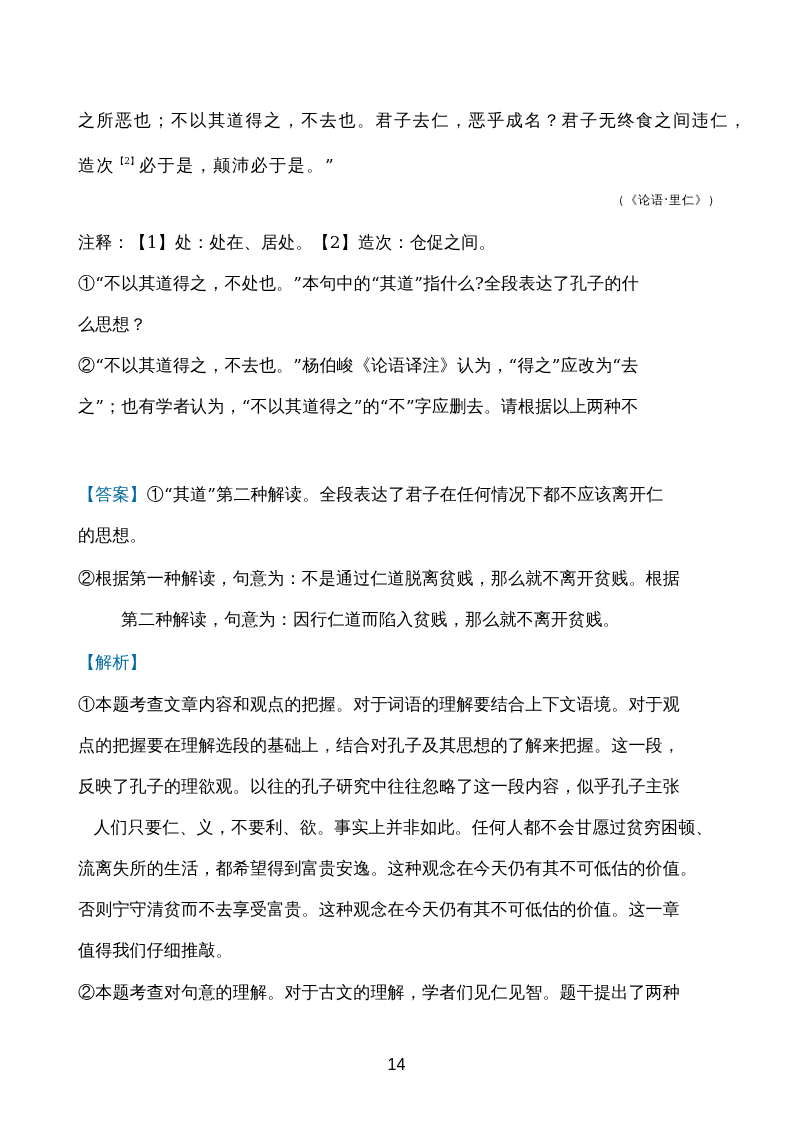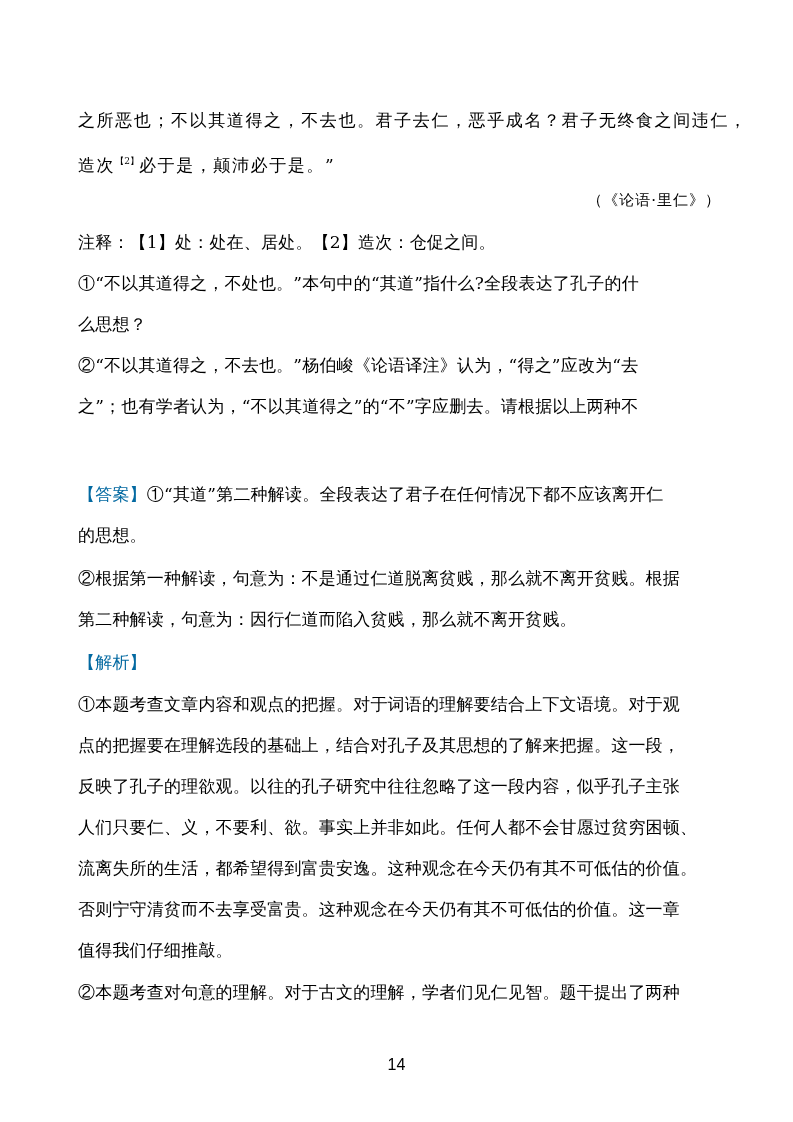--- a/index.html
+++ b/index.html
@@ -37,21 +37,21 @@
     }
     .sup {
       font-size: 9px;
       vertical-align: 7px;
       letter-spacing: 0;
     }
     .source {
       position: absolute;
       right: 72px;
       top: 189px;
-      font-size: 15px;
+      font-size: 12px;
       line-height: 22px;
       letter-spacing: 1px;
       white-space: nowrap;
     }
     .red {
       color: #0369a1;
     }
     .page-number {
       position: absolute;
       left: 0;
@@ -81,27 +81,27 @@
   <div class="line" style="top:313px;">么思想？</div>
 
   <div class="line" style="top:354px;">②“不以其道得之，不去也。”杨伯峻《论语译注》认为，“得之”应改为“去</div>
   <div class="line" style="top:395px;">之”；也有学者认为，“不以其道得之”的“不”字应删去。请根据以上两种不</div>
 
   <div class="line" style="top:483px;">
     <span class="red">【答案】</span><span>①“其道”第二种解读。全段表达了君子在任何情况下都不应该离开仁</span>
   </div>
   <div class="line" style="top:524px;">的思想。</div>
   <div class="line" style="top:567px;">②根据第一种解读，句意为：不是通过仁道脱离贫贱，那么就不离开贫贱。根据</div>
-  <div class="line" style="top:608px;">第二种解读，句意为：因行仁道而陷入贫贱，那么就不离开贫贱。</div>
+  <div class="line" style="top:608px;margin-left:43px;">第二种解读，句意为：因行仁道而陷入贫贱，那么就不离开贫贱。</div>
 
   <div class="line red" style="top:651px;">【解析】</div>
 
   <div class="line" style="top:693px;">①本题考查文章内容和观点的把握。对于词语的理解要结合上下文语境。对于观</div>
   <div class="line" style="top:734px;">点的把握要在理解选段的基础上，结合对孔子及其思想的了解来把握。这一段，</div>
   <div class="line" style="top:775px;">反映了孔子的理欲观。以往的孔子研究中往往忽略了这一段内容，似乎孔子主张</div>
-  <div class="line" style="top:816px;">人们只要仁、义，不要利、欲。事实上并非如此。任何人都不会甘愿过贫穷困顿、</div>
+  <div class="line" style="top:816px;text-align:center;">人们只要仁、义，不要利、欲。事实上并非如此。任何人都不会甘愿过贫穷困顿、</div>
   <div class="line" style="top:857px;">流离失所的生活，都希望得到富贵安逸。这种观念在今天仍有其不可低估的价值。</div>
   <div class="line" style="top:898px;">否则宁守清贫而不去享受富贵。这种观念在今天仍有其不可低估的价值。这一章</div>
   <div class="line" style="top:939px;">值得我们仔细推敲。</div>
   <div class="line" style="top:981px;">②本题考查对句意的理解。对于古文的理解，学者们见仁见智。题干提出了两种</div>
 
   <div class="page-number">14</div>
 </div>
 
 </body></html>

